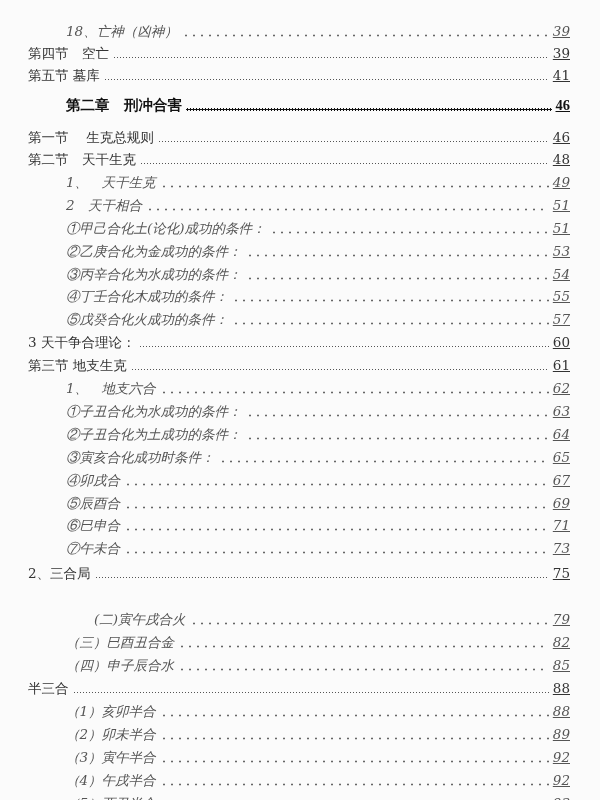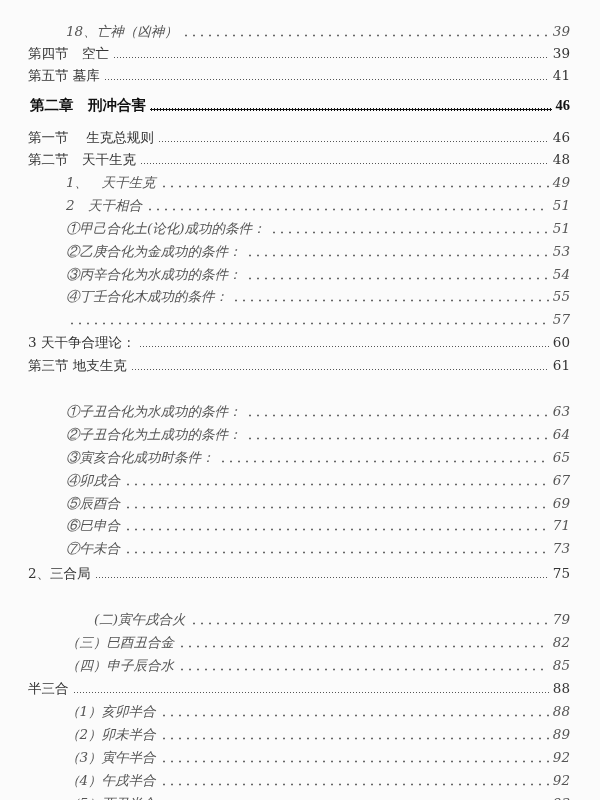--- a/index.html
+++ b/index.html
@@ -13,31 +13,31 @@
       position: absolute; left: 0; right: 30px; height: 22px;
       display: flex; align-items: flex-end; white-space: nowrap;
       font-size: 13.5px; line-height: 18px;
     }
     .row .t { flex: 0 0 auto; padding-right: 2px; }
     .row .leader {
       flex: 1 1 auto; height: 14px; margin: 0 2px 3px 2px;
       background-image: radial-gradient(circle, #555 0.75px, transparent 1px);
       background-size: 3px 3px; background-repeat: repeat-x; background-position: left bottom;
     }
-    .row .p { flex: 0 0 auto; text-align: right; padding-left: 2px; }
+    .row .p { flex: 0 0 auto; text-align: right; padding-left: 2px; text-decoration: underline; }
     .row.italic { font-style: italic; color: #555; }
     .row.italic .leader {
       background-image: radial-gradient(circle, #666 0.9px, transparent 1.2px);
       background-size: 8px 3px;
     }
     .row.chapter { font-weight: bold; color: #111; font-size: 14.5px;
       font-family: "DejaVu Sans", "Liberation Sans", sans-serif; }
     .row.chapter .p { font-family: "Liberation Serif", serif; }
     .row.chapter .leader { background-image: radial-gradient(circle, #111 1px, transparent 1.3px); background-size: 3px 3px; }
-    .lv0 { padding-left: 30px; }
+    .lv0 { padding-left: 30px; margin-left: 36px; }
     .lv1 { padding-left: 28px; }
     .lv2 { padding-left: 66px; }
     .lv2b { padding-left: 94px; }
   </style>
 </head>
 <body>
 
 <div class="page">
   <div class="row italic lv2" style="top:18px">
       <span class="t">18、亡神（凶神）</span>
@@ -93,32 +93,38 @@
       <span class="t">③丙辛合化为水成功的条件：</span>
       <span class="leader"></span>
       <span class="p">54</span>
     </div>
   <div class="row italic lv2" style="top:283px">
       <span class="t">④丁壬合化木成功的条件：</span>
       <span class="leader"></span>
       <span class="p">55</span>
     </div>
   <div class="row italic lv2" style="top:306px">
+      <span class="t">⑤戊癸合化火成功的条件：</span>
       <span class="leader"></span>
       <span class="p">57</span>
     </div>
   <div class="row lv1" style="top:329px">
       <span class="t">3 天干争合理论：</span>
       <span class="leader"></span>
       <span class="p">60</span>
     </div>
   <div class="row lv1" style="top:352px">
       <span class="t">第三节 地支生克</span>
       <span class="leader"></span>
       <span class="p">61</span>
+    </div>
+  <div class="row italic lv2" style="top:375px">
+      <span class="t">1、　地支六合</span>
+      <span class="leader"></span>
+      <span class="p">62</span>
     </div>
   <div class="row italic lv2" style="top:398px">
       <span class="t">①子丑合化为水成功的条件：</span>
       <span class="leader"></span>
       <span class="p">63</span>
     </div>
   <div class="row italic lv2" style="top:421px">
       <span class="t">②子丑合化为土成功的条件：</span>
       <span class="leader"></span>
       <span class="p">64</span>

